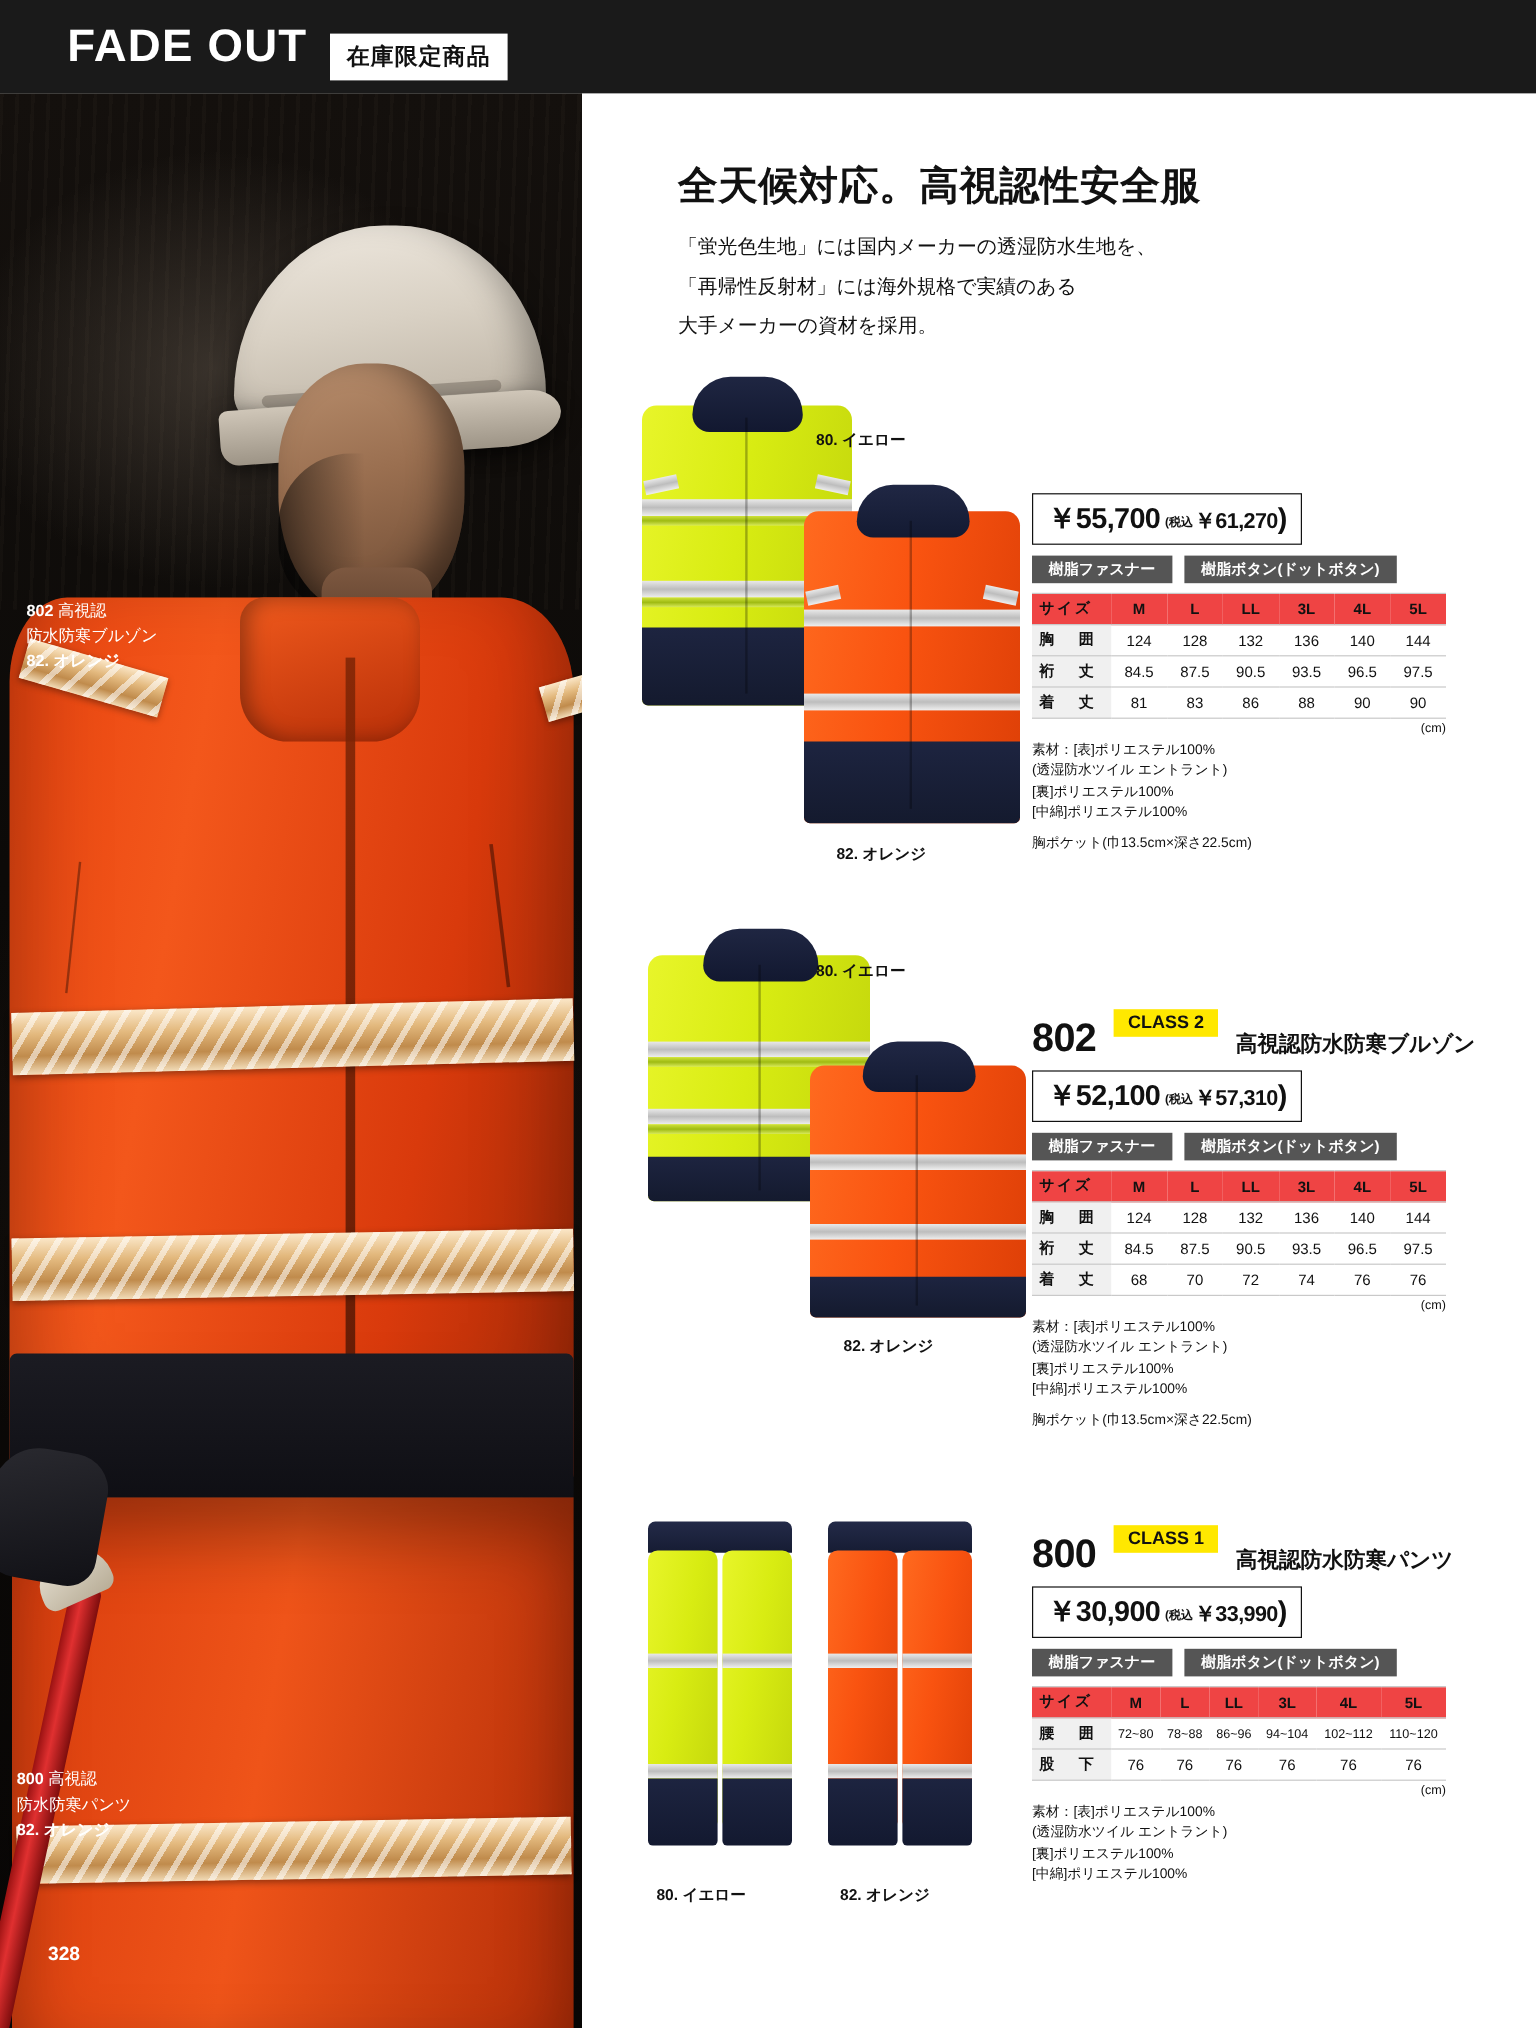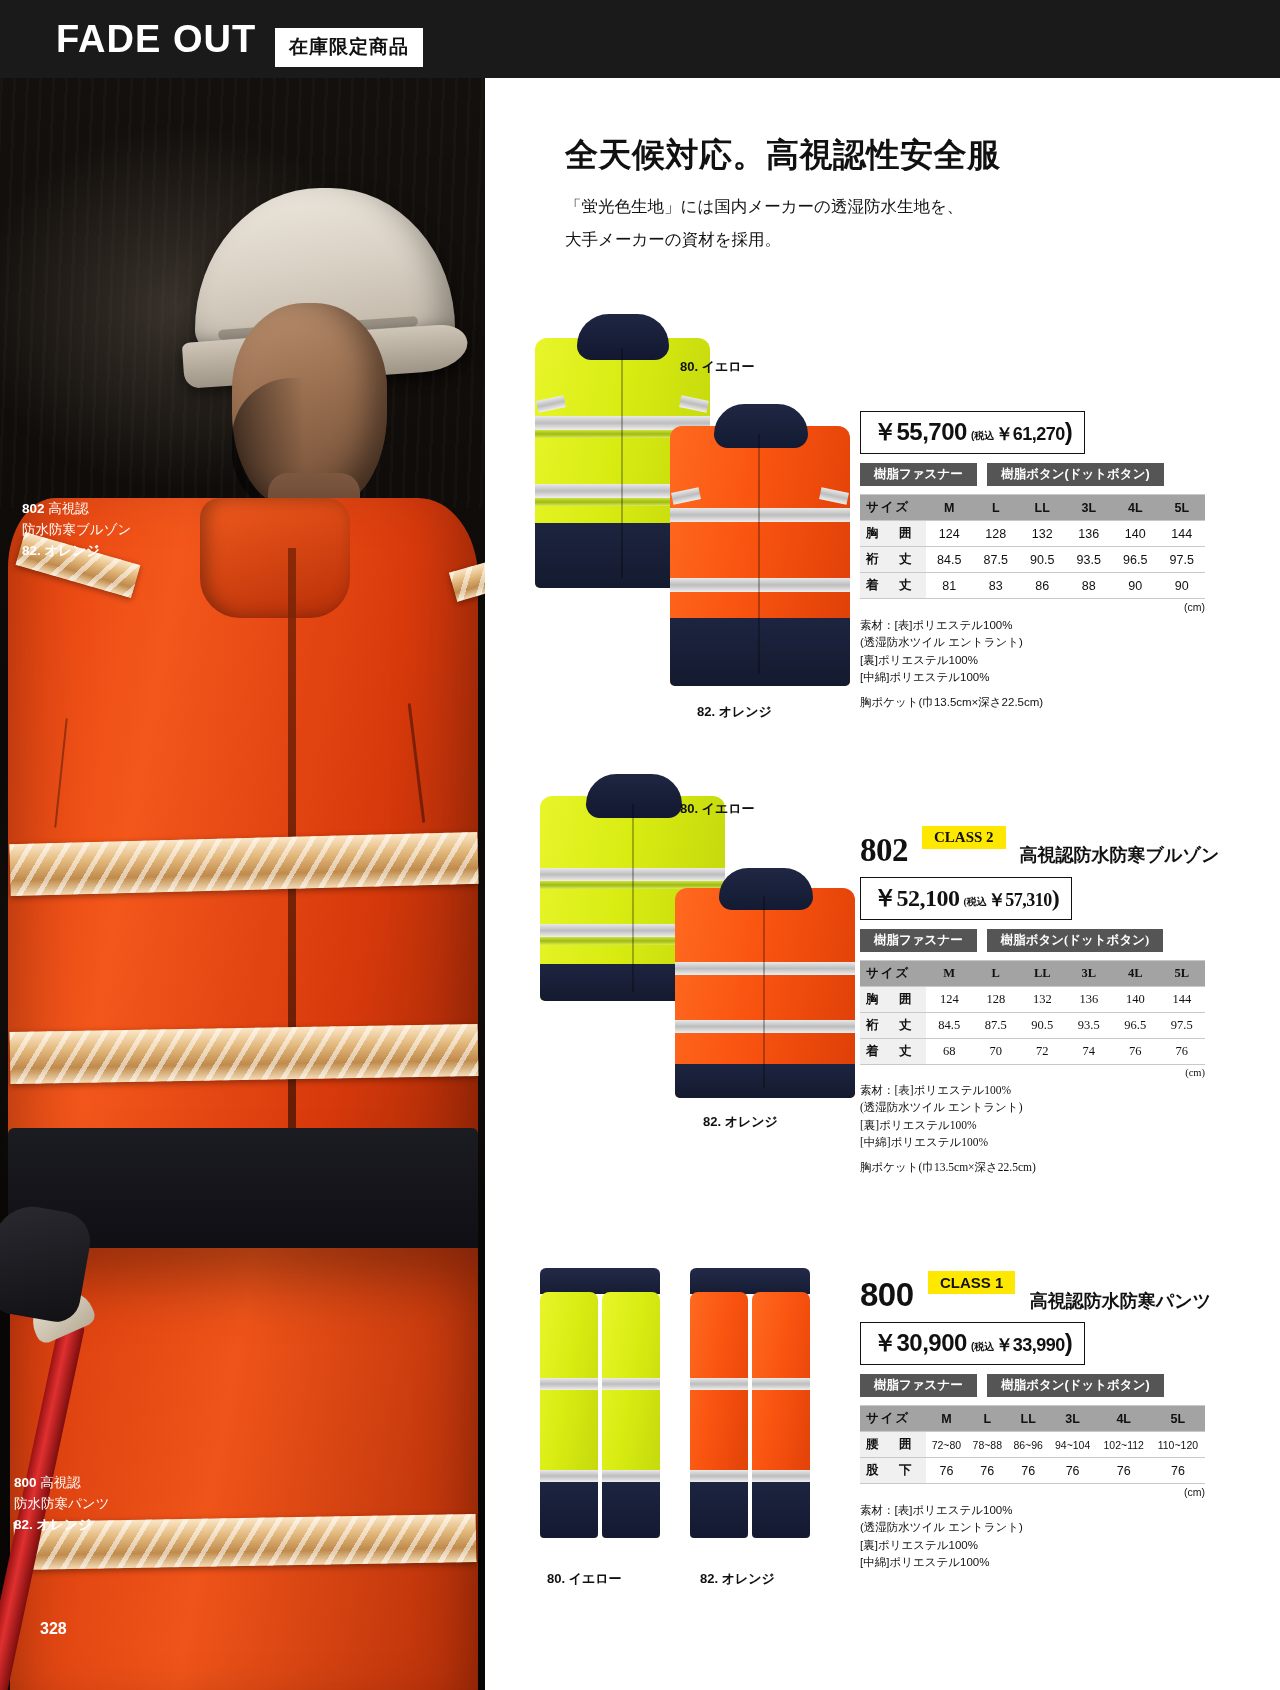--- a/index.html
+++ b/index.html
@@ -171,21 +171,21 @@
   }
 
   
   .product{position:absolute;left:0;width:795px;}
   .p801{top:230px;height:440px;}
   .p802{top:690px;height:440px;}
   .p800{top:1110px;height:400px;}
 
   .info{position:absolute;}
   .info801{left:375px;top:95px;width:400px;}
-  .info802{left:375px;top:64px;width:400px;font-family:Liberation Serif, serif;}
+  .info802{left:375px;top:78px;width:400px;}
   .info800{left:375px;top:88px;width:400px;}
 
   .code{
     font-size:33px;font-weight:bold;color:#111;display:inline-block;vertical-align:bottom;
     letter-spacing:-.5px;
   }
   .class-badge{
     display:inline-block;background:#ffe800;color:#111;font-weight:bold;
     font-size:15px;padding:3px 12px;margin-left:10px;position:relative;top:-20px;
   }
@@ -207,21 +207,21 @@
     padding:3px 14px;margin-right:6px;
   }
 
   table.spec{
     margin-top:8px;border-collapse:collapse;width:345px;
     font-size:12.5px;color:#111;
   }
   table.spec td{
     border-bottom:1px solid #c9c9c9;padding:3px 2px;text-align:center;height:19px;
   }
-  table.spec tr:first-child td{border-top:1px solid #c9c9c9;background:#a3a3a3;font-weight:bold;}
+  table.spec tr:first-child td{border-top:1px solid #c9c9c9;background:#ef4444;font-weight:bold;}
   table.spec td.lbl{width:58px;font-weight:bold;text-align:left;padding-left:6px;letter-spacing:4px;background:#f0f0f0;}
   table.spec tr:first-child td.lbl{letter-spacing:2px;}
   .unit{font-size:10.5px;color:#111;text-align:right;width:345px;margin-top:2px;}
 
   .material{
     margin-top:4px;font-size:11.5px;line-height:1.5;color:#111;
   }
   .pocketnote{margin-top:9px;font-size:11.5px;color:#111;}
   .lbl-small{position:absolute;font-size:13px;color:#111;}
   .lbl-small b{font-weight:bold;}
@@ -294,20 +294,21 @@
   </div>
 
   <div class="page-num">328</div>
 </div>
 
 <div class="right">
 
   <div class="lede-title">全天候対応。高視認性安全服</div>
   <div class="lede-body">
     <div>「蛍光色生地」には国内メーカーの透湿防水生地を、</div>
+    <div>「再帰性反射材」には海外規格で実績のある</div>
     <div>大手メーカーの資材を採用。</div>
   </div>
 
   <div class="product p801">
 
     <div class="coat" style="left:50px;top:30px;width:175px;height:250px;">
       <div class="body y-fill"></div>
       <div class="navy"></div>
       <div class="hood" style="left:42px;top:-24px;width:92px;height:46px;background:linear-gradient(180deg,#1f2642,#121830);"></div>
       <div class="stripe" style="left:0;top:78px;width:175px;height:14px;"></div>

